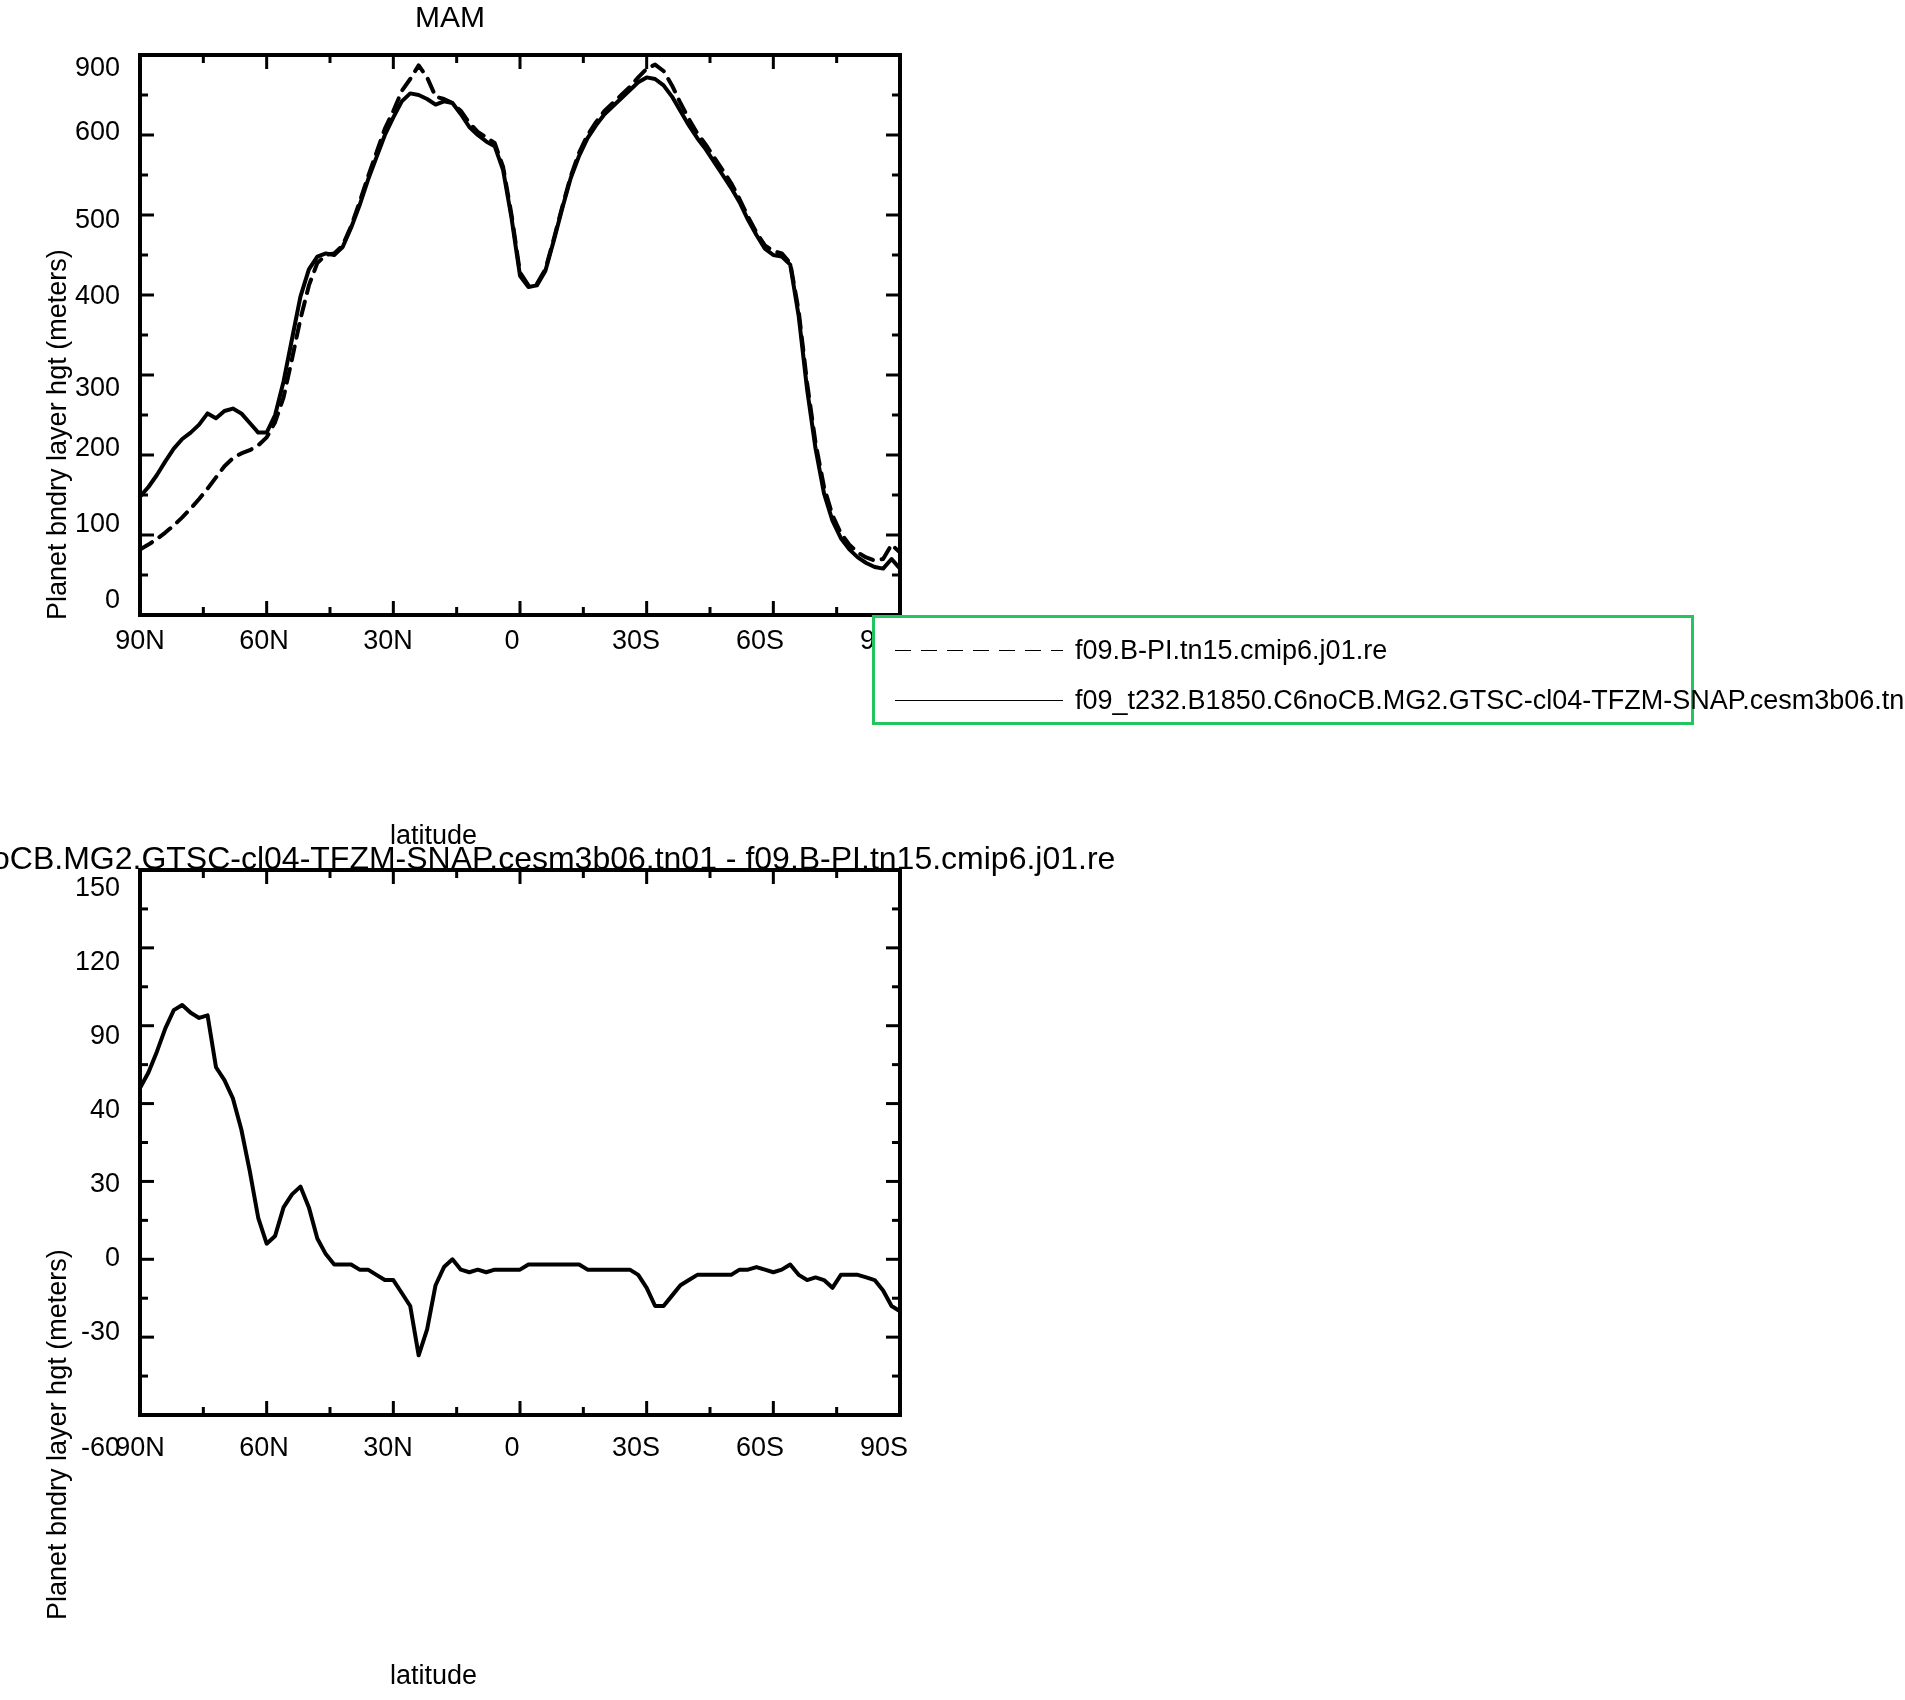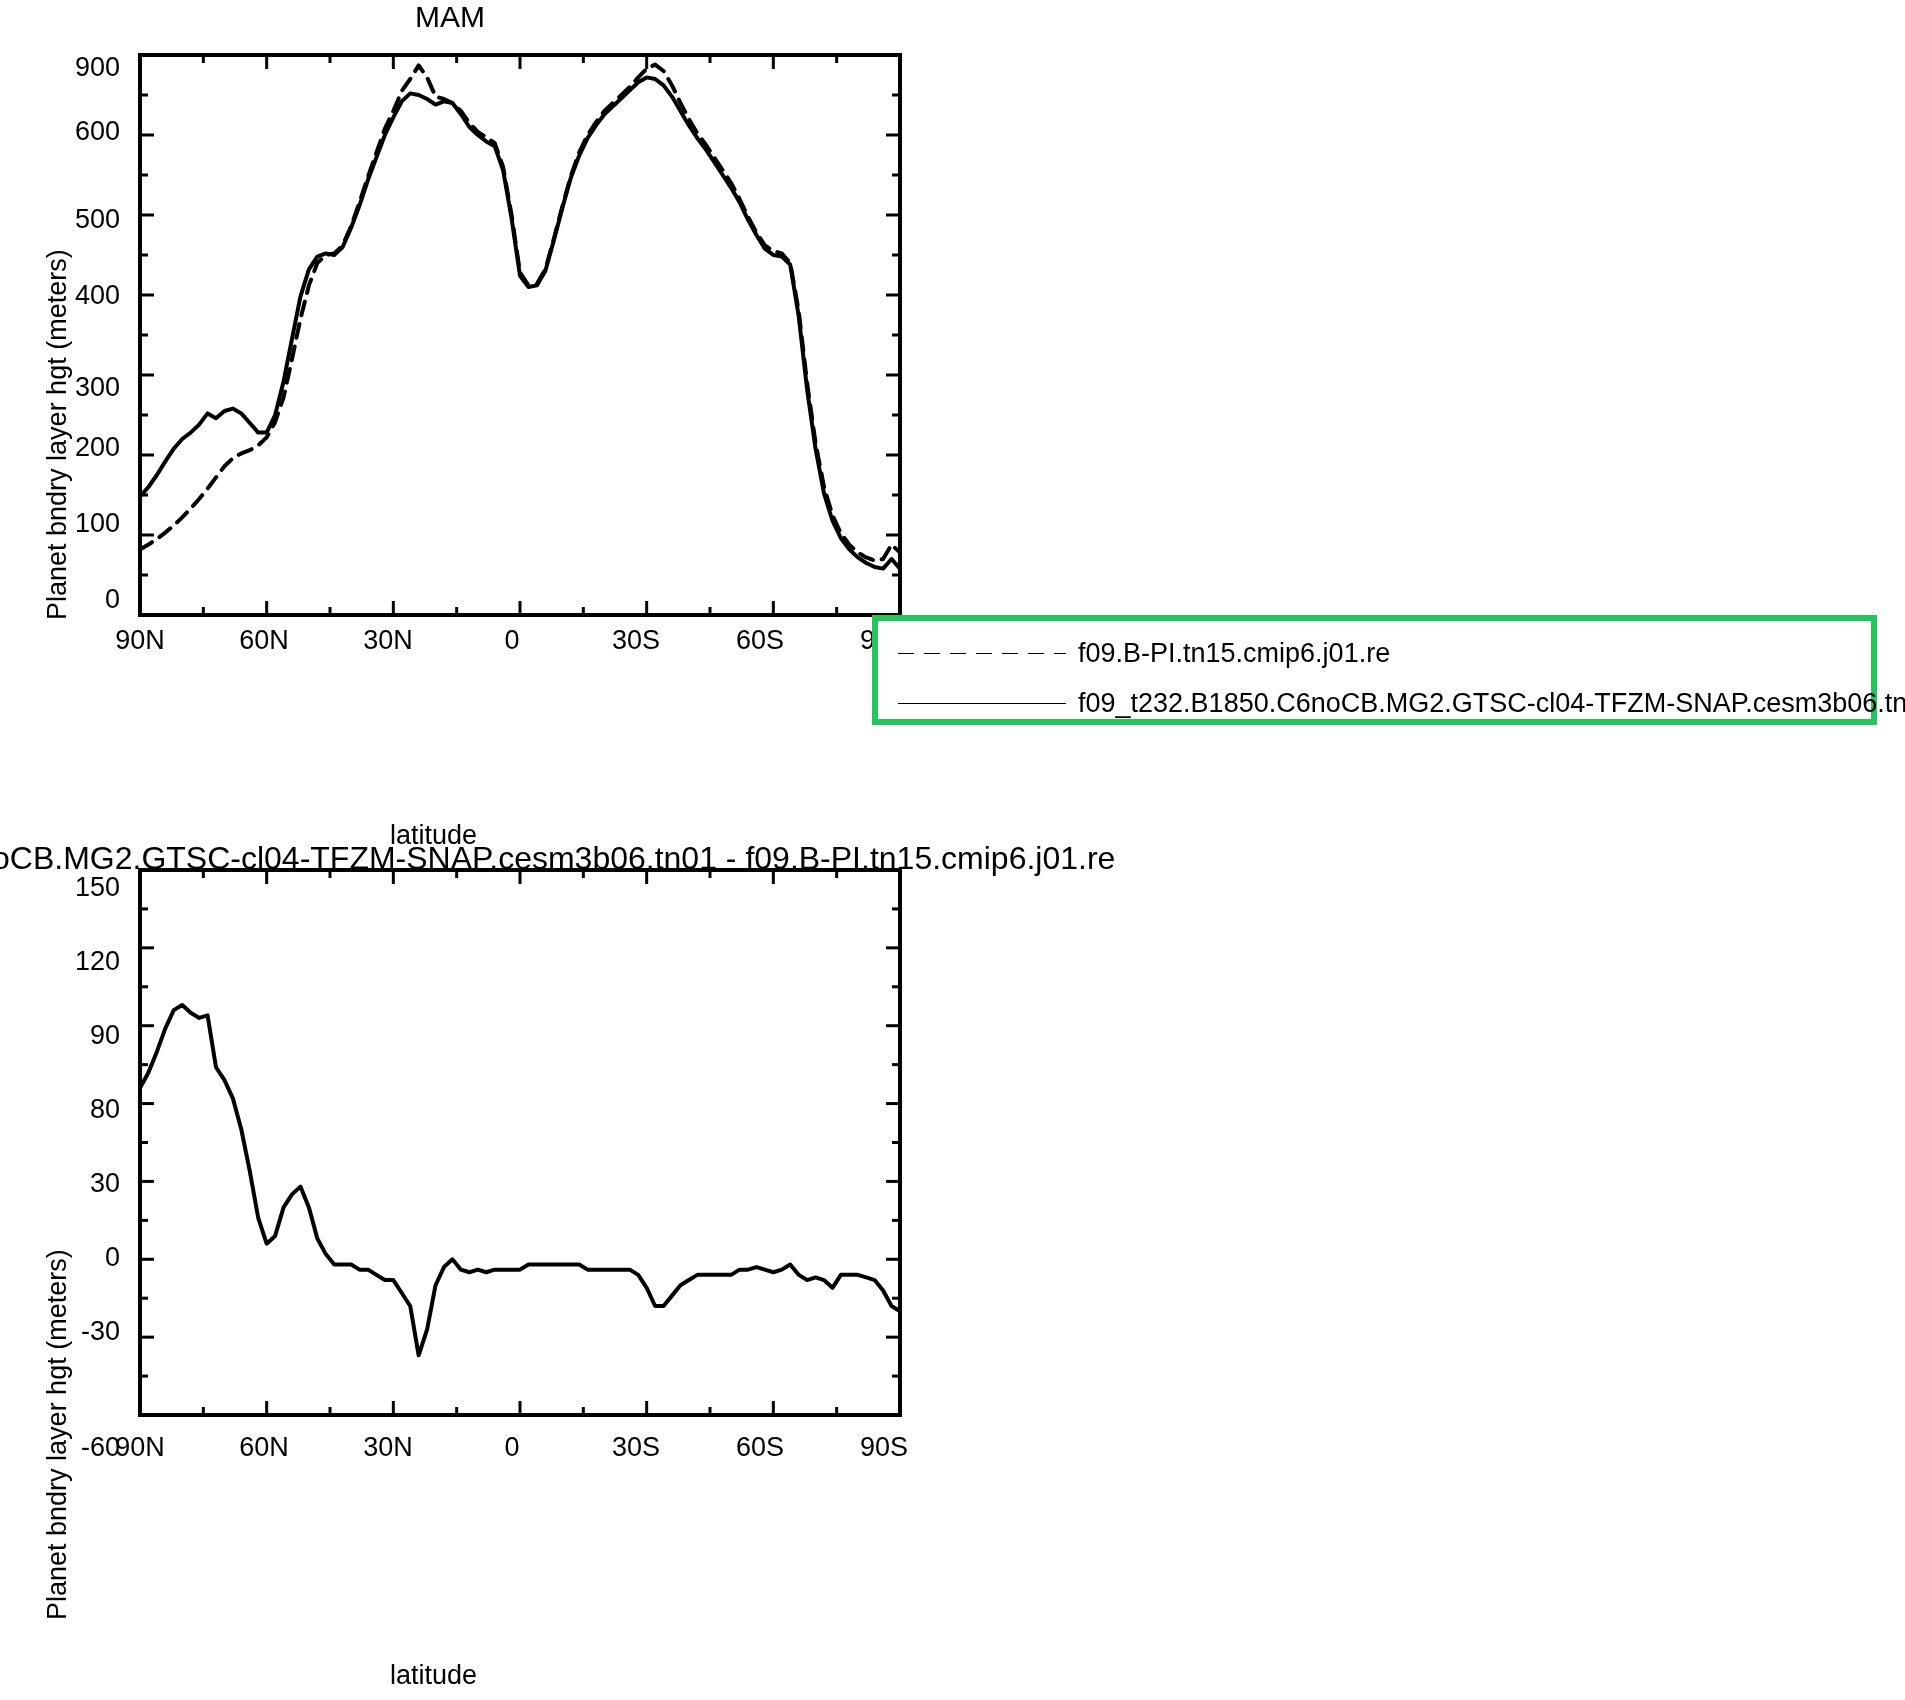--- a/index.html
+++ b/index.html
@@ -63,23 +63,23 @@
   }
   svg.plot-svg {
     position: absolute;
     overflow: visible;
   }
   
   #legend-box {
     position: absolute;
     left: 872px;
     top: 615px;
-    width: 1005px;
+    width: 822px;
     height: 110px;
-    border: 6px solid #22c55e;
+    border: 3px solid #22c55e;
     box-sizing: border-box;
     background: #ffffff;
   }
   .legend-row {
     position: absolute;
     left: 0;
     width: 100%;
     height: 55px;
   }
   .legend-label {
@@ -210,21 +210,21 @@
 
 <div class="panel" id="panel-bottom">
 
   <div class="ylabel" style="left:42px; top:740px;">Planet bndry layer hgt (meters)</div>
 
   <div class="axis-title" style="left:390px; top:780px;">latitude</div>
 
   <div class="tick-label" style="left:20px; top:-8px; width:100px;">150</div>
   <div class="tick-label" style="left:20px; top:66px; width:100px;">120</div>
   <div class="tick-label" style="left:20px; top:140px; width:100px;">90</div>
-  <div class="tick-label" style="left:20px; top:214px; width:100px;">80</div>
+  <div class="tick-label" style="left:20px; top:214px; width:100px;">40</div>
   <div class="tick-label" style="left:20px; top:288px; width:100px;">30</div>
   <div class="tick-label" style="left:20px; top:362px; width:100px;">0</div>
   <div class="tick-label" style="left:20px; top:436px; width:100px;">-30</div>
   <div class="tick-label" style="left:20px; top:510px; width:100px;margin-top:42px;">-60</div>
 
   <div class="xtick-label" style="left:95px; top:552px; width:90px;">90N</div>
   <div class="xtick-label" style="left:219px; top:552px; width:90px;">60N</div>
   <div class="xtick-label" style="left:343px; top:552px; width:90px;">30N</div>
   <div class="xtick-label" style="left:467px; top:552px; width:90px;">0</div>
   <div class="xtick-label" style="left:591px; top:552px; width:90px;">30S</div>

